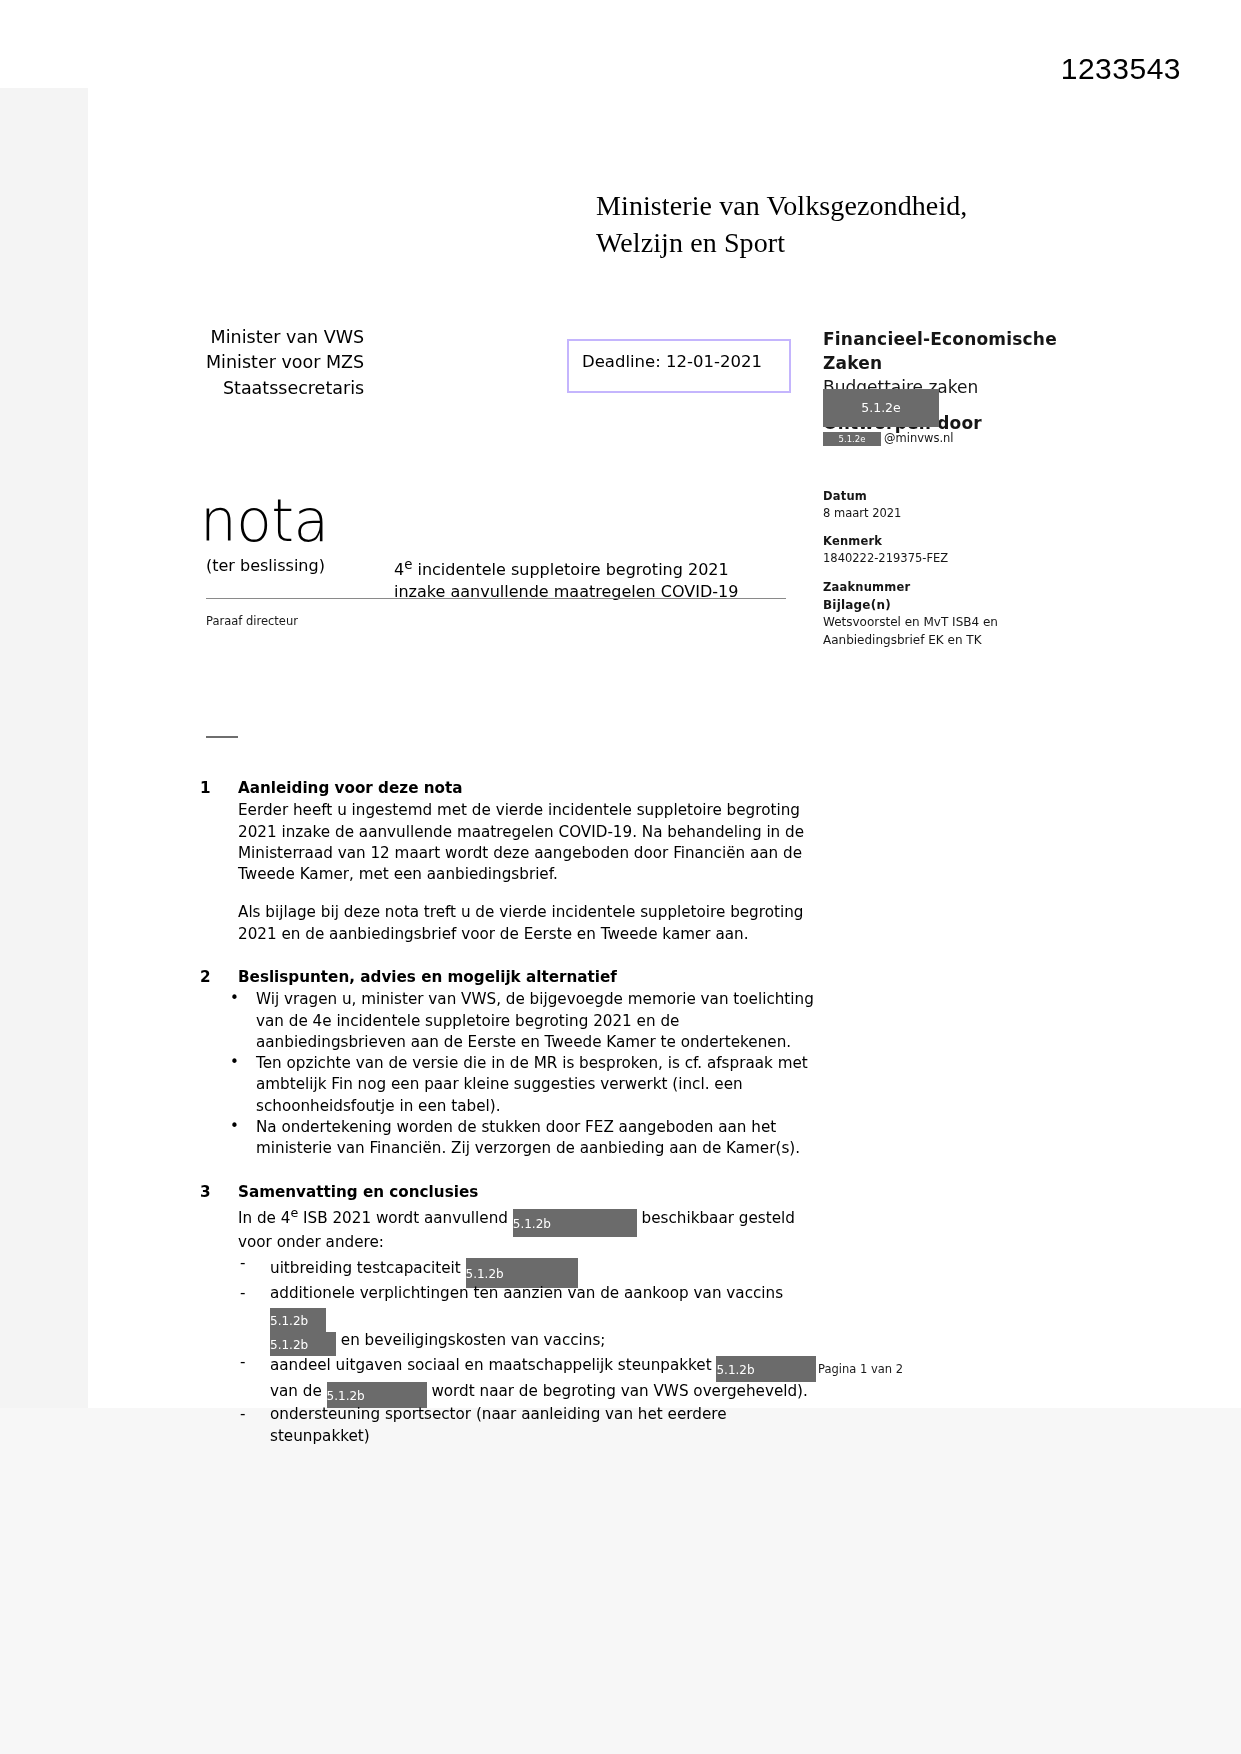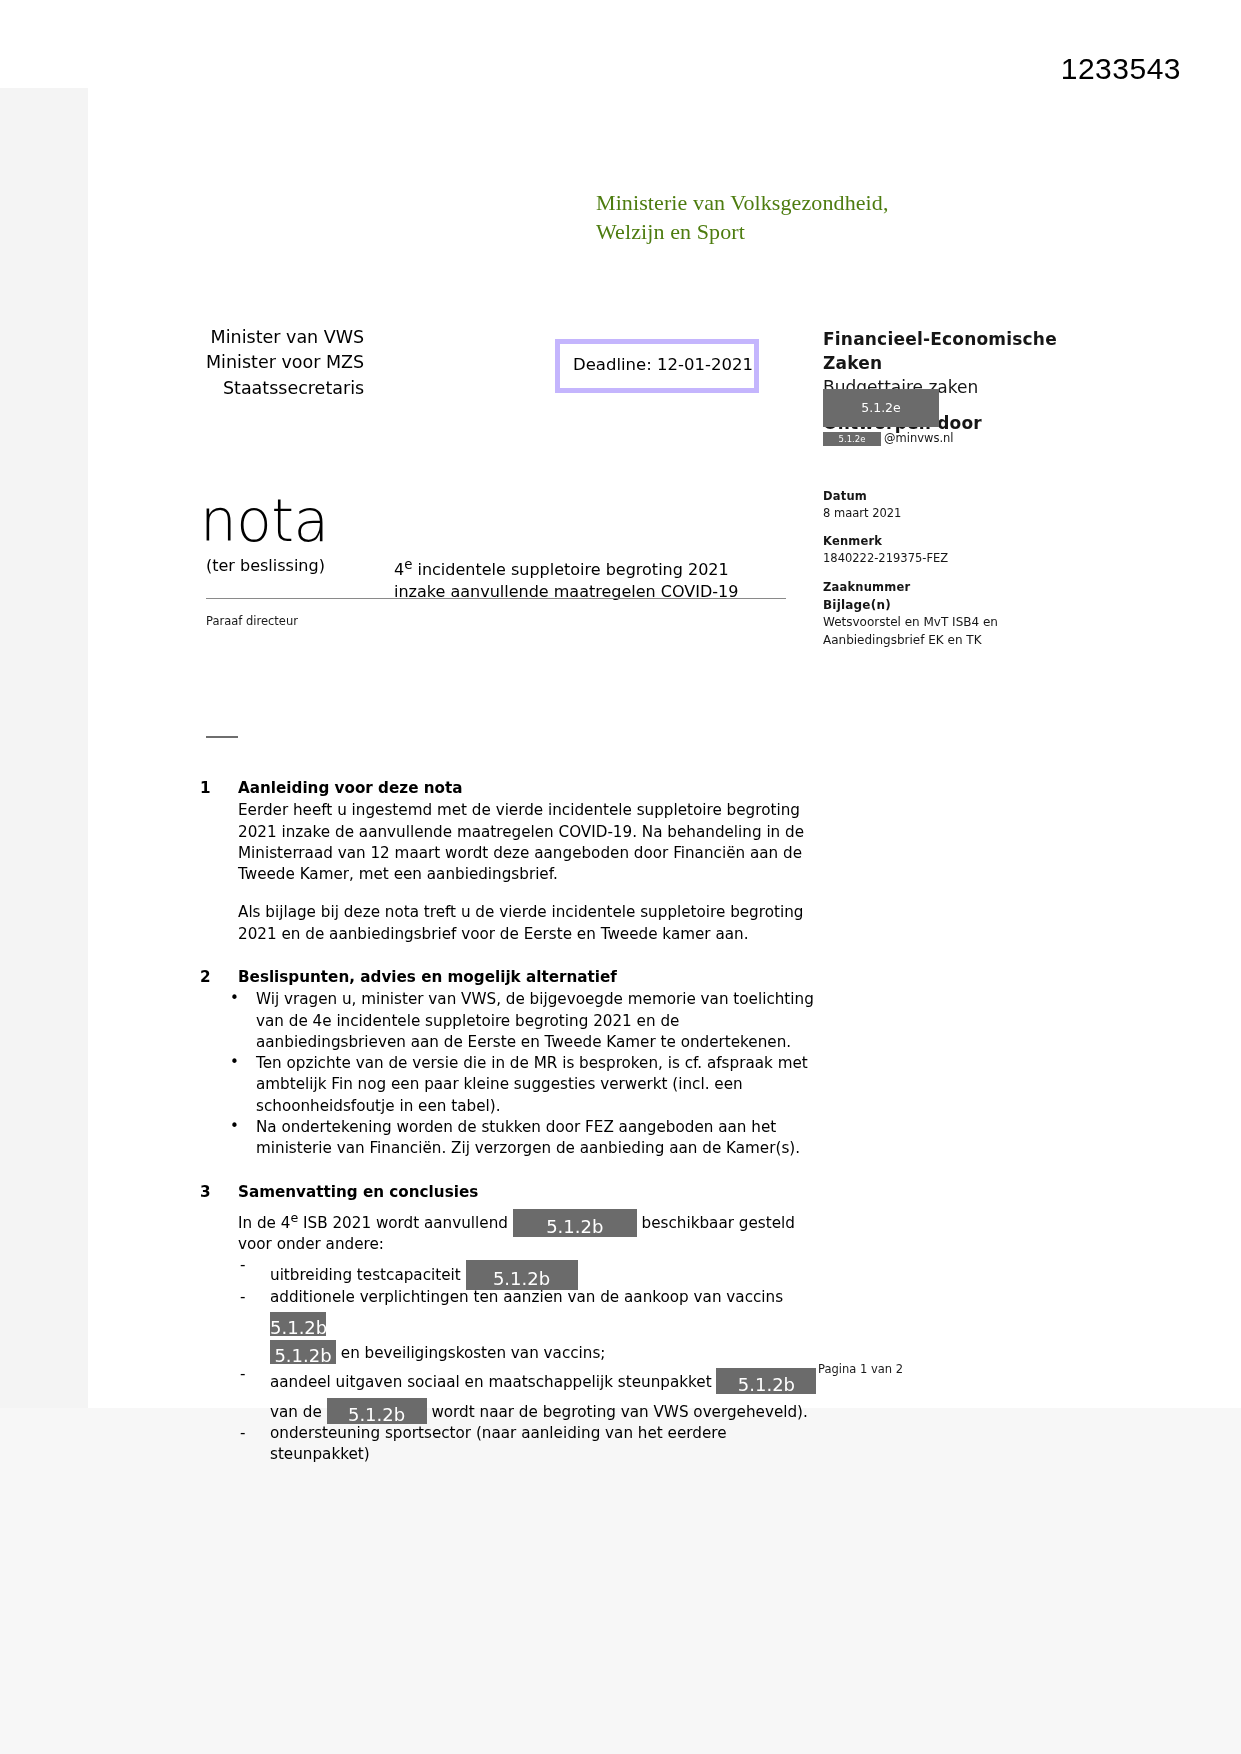--- a/index.html
+++ b/index.html
@@ -47,45 +47,45 @@
     letter-spacing: 0.5px;
     font-family: "Liberation Sans", sans-serif;
   }
 
   
   .ministry {
     position: absolute;
     left: 596px;
     top: 188px;
     font-family: "Liberation Serif", serif;
-    font-size: 22px;
+    font-size: 28px;
     line-height: 1.32;
-    color: #4d7c0f;
+    color: #000000;
     letter-spacing: 0.1px;
   }
 
   
   .addressee {
     position: absolute;
     left: 206px;
     top: 325px;
     font-family: "DejaVu Sans", sans-serif;
     font-size: 17.5px;
     line-height: 1.45;
     text-align: right;
   }
 
   
   .deadline-box {
     position: absolute;
-    left: 555px;
+    left: 567px;
     top: 339px;
-    width: 204px;
+    width: 224px;
     height: 54px;
-    border: 5px solid #c4b5fd;
+    border: 2px solid #c4b5fd;
     box-sizing: border-box;
   }
   .deadline-text {
     position: absolute;
     left: 13px;
     top: 11px;
     font-size: 16.5px;
     font-family: "DejaVu Sans", sans-serif;
     white-space: nowrap;
   }
@@ -286,22 +286,21 @@
     position: absolute;
     left: 2px;
     top: 0;
   }
 
   
   .r-inline {
     background: #6b6b6b;
     color: #fff;
     display: inline-block;
-    text-align: center;
-    font-size: 18px;
+    font-size: 12px;
     vertical-align: baseline;
     position: relative;
     line-height: 1;
   }
 
   .sec2 { margin-top: 22px; }
   .sec3 { margin-top: 22px; }
 
   
   .footer {

